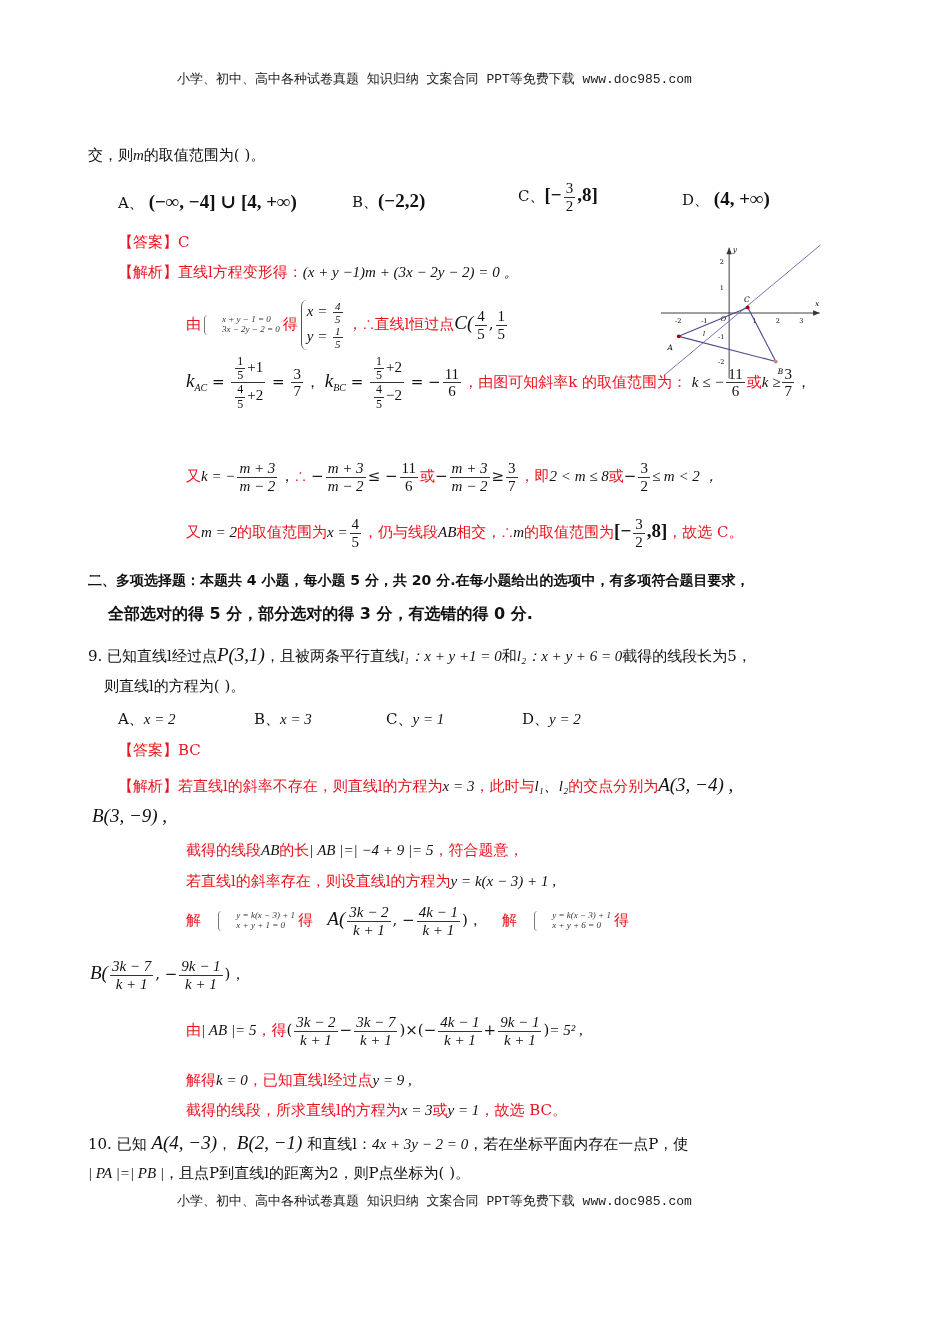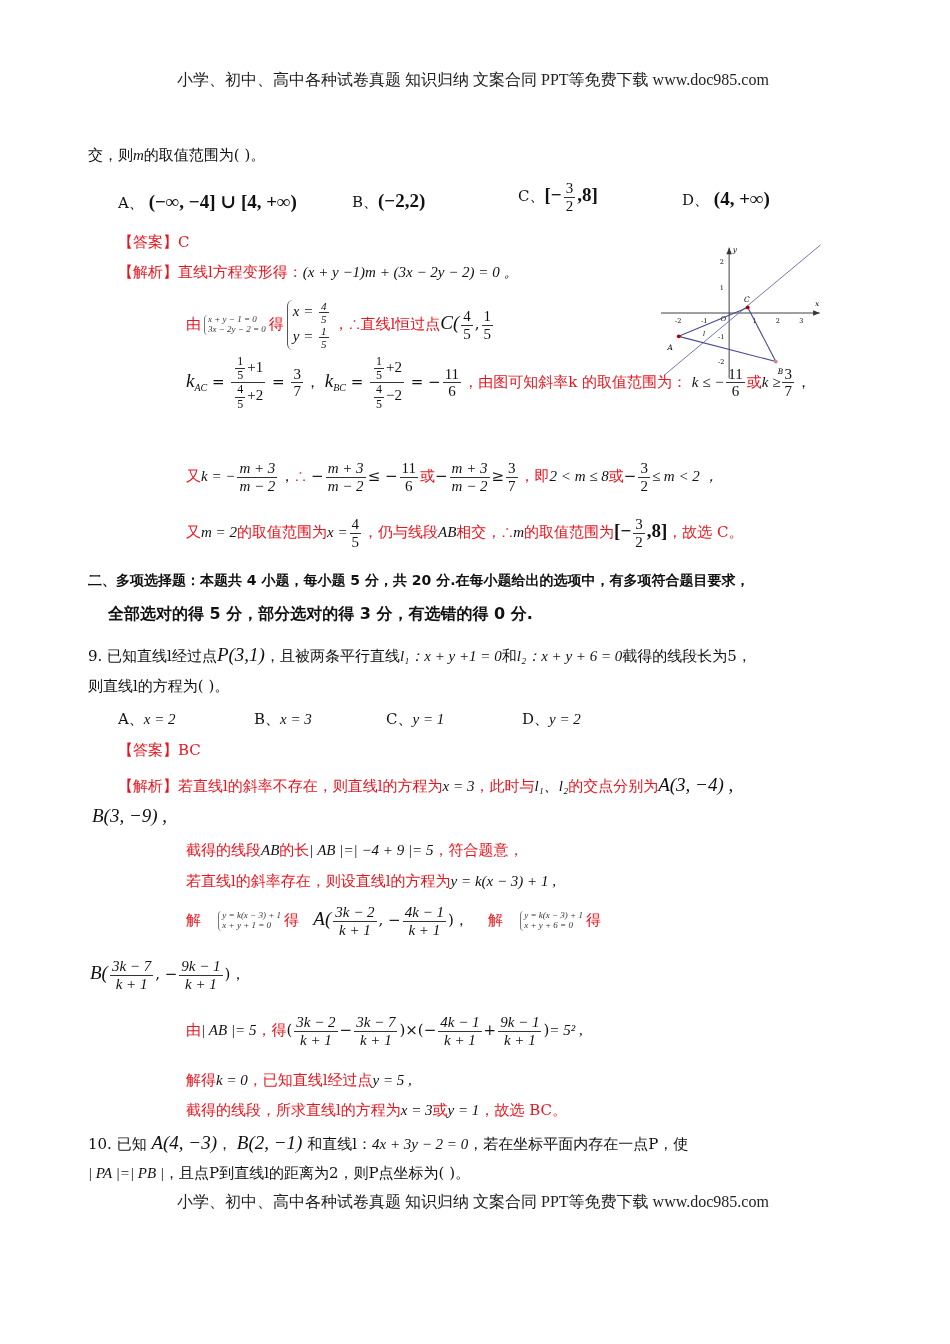--- a/index.html
+++ b/index.html
@@ -1,29 +1,29 @@
 <!DOCTYPE html>
 <html><head>
   <meta charset="utf-8">
   <style>
     html, body { margin: 0; padding: 0; background: #ffffff; }
     body { width: 950px; height: 1344px; position: relative; overflow: hidden;
       font-family: "DejaVu Serif", "Liberation Serif", serif; color: #111; font-size: 15px; }
     .abs { position: absolute; white-space: nowrap; }
-    .hdr { font-family: Liberation Serif, serif; font-size: 16px; color: #222; }
+    .hdr { font-family: Liberation Mono, monospace; font-size: 13px; color: #222; }
     .red { color: #e8141e; }
     .m { font-family: "Liberation Serif", "DejaVu Serif", serif; font-style: italic; }
     .n { font-family: "Liberation Serif", "DejaVu Serif", serif; font-style: normal; font-weight: bold; }
     .big { font-size: 19px; }
     .frac { display: inline-flex; flex-direction: column; align-items: center; vertical-align: middle;
       font-family: "Liberation Serif", serif; font-size: 15px; line-height: 1.1; margin: 0 2px; }
     .frac .num { border-bottom: 1px solid #333; padding: 0 2px; }
     .frac .den { padding: 0 2px; }
     .sys { display: inline-flex; flex-direction: column; vertical-align: middle; font-size: 9px;
-      line-height: 1.1; border-left: 1px solid #777; padding-left: 3px; color: #333; margin: 0 3px;
+      line-height: 1.1; border-left: 1px solid #777; padding-left: 17px; color: #333; margin: 0 3px;
       font-family: "Liberation Serif", serif; font-style: italic; border-radius: 4px 0 0 4px; }
     .sys2 { display: inline-flex; flex-direction: column; vertical-align: middle; font-size: 15px;
       line-height: 1.3; border-left: 1px solid #555; padding-left: 5px; margin: 0 3px;
       font-family: "Liberation Serif", serif; font-style: italic; border-radius: 6px 0 0 6px; }
     .fig { position: absolute; left: 655px; top: 243px; width: 180px; height: 140px; }
   </style>
 </head>
 <body>
 
 <div class="abs hdr" style="left:177px; top:70px;">小学、初中、高中各种试卷真题 知识归纳 文案合同 PPT等免费下载  www.doc985.com</div>
@@ -179,21 +179,21 @@
       <span class="den">2</span>
     </span><span class="big n">,8]</span><span class="red">，故选 C。</span>
 </div>
 
 <div class="abs" style="left:88px; top:572px; font-family:'DejaVu Sans', sans-serif; font-weight:bold; font-size:14px;">二、多项选择题：本题共 4 小题，每小题 5 分，共 20 分.在每小题给出的选项中，有多项符合题目要求，</div>
 <div class="abs" style="left:108px; top:604px; font-family:'DejaVu Sans', sans-serif; font-weight:bold; font-size:16px;">全部选对的得 5 分，部分选对的得 3 分，有选错的得 0 分.</div>
 
 <div class="abs" style="left:88px; top:644px;">
   <span>9.</span> <span>已知直线l经过点</span><span class="m big">P(3,1)</span><span>，且被两条平行直线</span><span class="m">l₁：x + y +1 = 0</span><span>和</span><span class="m">l₂：x + y + 6 = 0</span><span>截得的线段长为5，</span>
 </div>
-<div class="abs" style="left:88px; top:677px;">则直线l的方程为( )。</div>
+<div class="abs" style="left:104px; top:677px;">则直线l的方程为( )。</div>
 
 <div class="abs" style="left:118px; top:710px;"><span>A、</span><span class="m">x = 2</span></div>
 <div class="abs" style="left:254px; top:710px;"><span>B、</span><span class="m">x = 3</span></div>
 <div class="abs" style="left:386px; top:710px;"><span>C、</span><span class="m">y = 1</span></div>
 <div class="abs" style="left:522px; top:710px;"><span>D、</span><span class="m">y = 2</span></div>
 
 <div class="abs red" style="left:118px; top:741px;"><span>【答案】</span><span>BC</span></div>
 
 <div class="abs" style="left:118px; top:774px;">
   <span class="red">【解析】</span><span class="red">若直线l的斜率不存在，则直线l的方程为</span><span class="m">x = 3</span><span class="red">，此时与</span><span class="m">l₁、l₂</span><span class="red">的交点分别为</span><span class="m big">A(3, −4) ,</span>
@@ -243,21 +243,21 @@
     </span>)×(−<span class="frac m">
       <span class="num">4k − 1</span>
       <span class="den">k + 1</span>
     </span>+<span class="frac m">
       <span class="num">9k − 1</span>
       <span class="den">k + 1</span>
     </span>)<span class="m">= 5² ,</span>
 </div>
 
 <div class="abs" style="left:186px; top:1071px;">
-  <span class="red">解得</span><span class="m">k = 0</span><span class="red">，已知直线l经过点</span><span class="m">y = 5 ,</span>
+  <span class="red">解得</span><span class="m">k = 0</span><span class="red">，已知直线l经过点</span><span class="m">y = 9 ,</span>
 </div>
 <div class="abs" style="left:186px; top:1101px;">
   <span class="red">截得的线段，所求直线l的方程为</span><span class="m">x = 3</span><span class="red">或</span><span class="m">y = 1</span><span class="red">，故选 BC。</span>
 </div>
 
 <div class="abs" style="left:88px; top:1132px;">
   <span>10.</span> <span>已知</span> <span class="m big">A(4, −3)</span>， <span class="m big">B(2, −1)</span> <span>和直线l：</span><span class="m">4x + 3y − 2 = 0</span><span>，若在坐标平面内存在一点P，使</span>
 </div>
 <div class="abs" style="left:88px; top:1164px;">
   <span class="m">| PA |=| PB |</span><span>，且点P到直线l的距离为2，则P点坐标为( )。</span>

